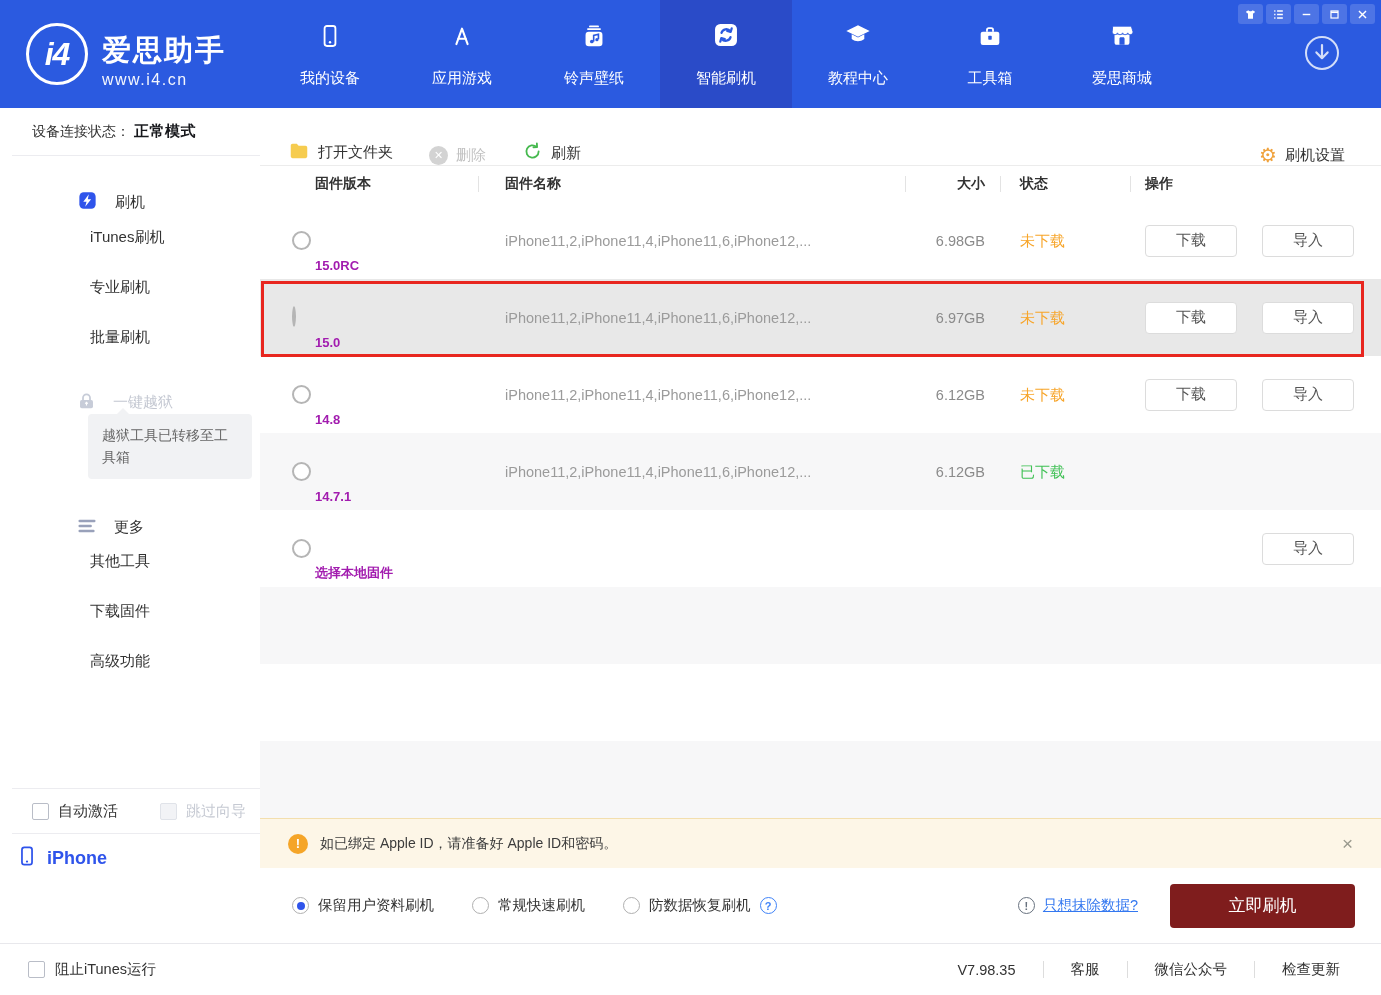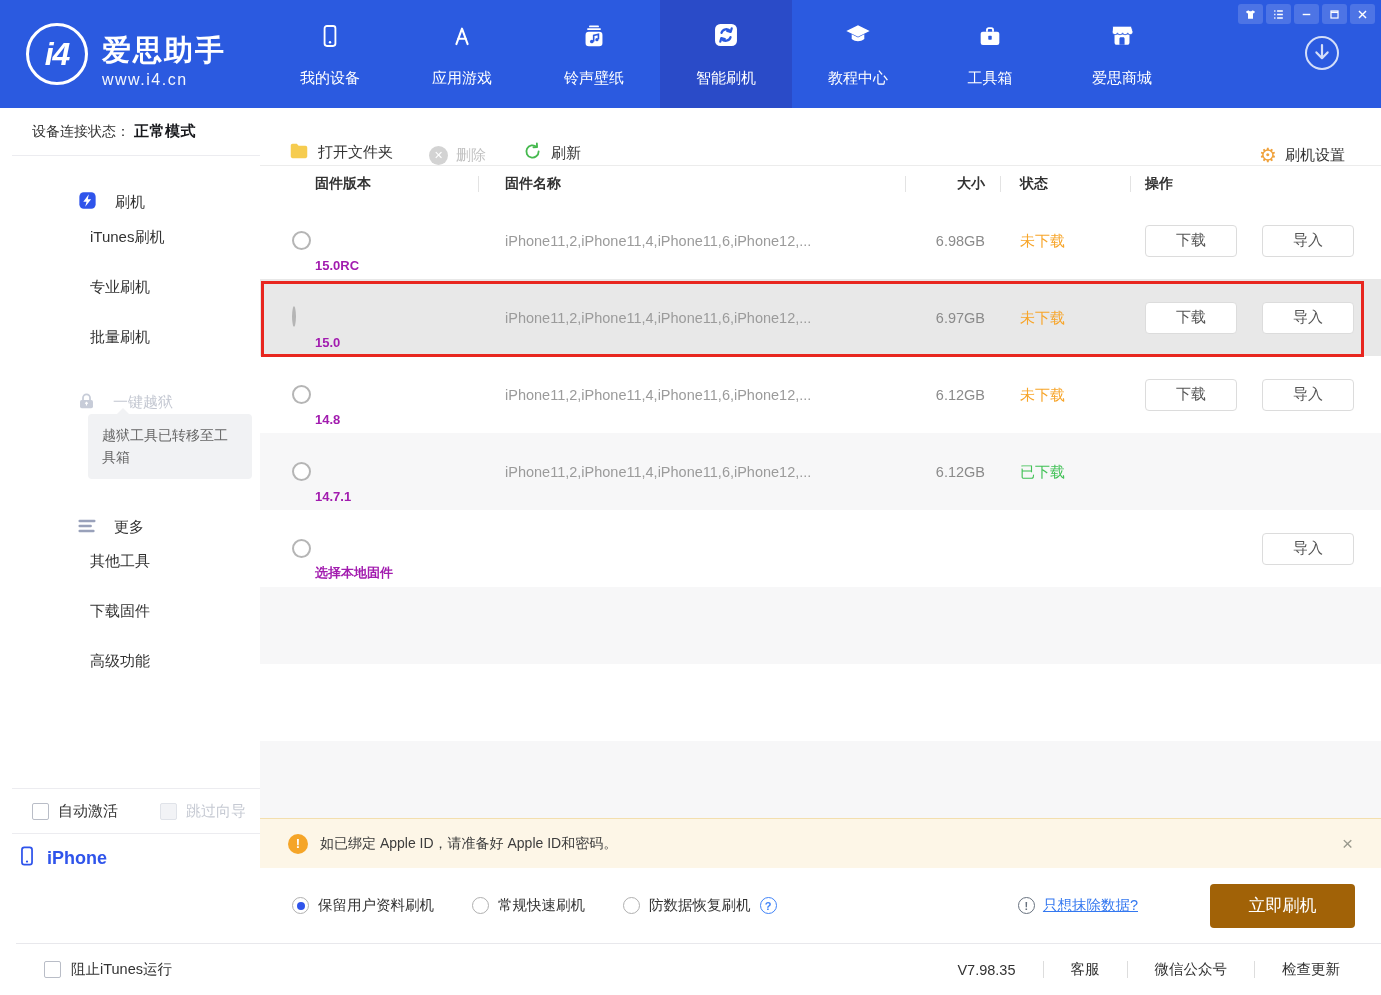--- a/index.html
+++ b/index.html
@@ -79,24 +79,24 @@
 
   
   .options { height:75px; display:flex; align-items:center; padding-left:32px; gap:38px; position:relative; background:#fff; }
   .opt { display:flex; align-items:center; gap:9px; font-size:14.5px; color:#333; cursor:pointer; }
   .oradio { width:17px; height:17px; border:1.5px solid #b0b0b0; border-radius:50%; background:#fff; position:relative; flex:0 0 auto; }
   .oradio.sel::after { content:""; position:absolute; inset:3.5px; border-radius:50%; background:#2f54eb; }
   .qmark { width:17px; height:17px; border-radius:50%; border:1.5px solid #3f83f8; color:#3f83f8; font-size:11px; font-weight:bold; display:flex; align-items:center; justify-content:center; }
   .erase { position:absolute; right:243px; display:flex; align-items:center; gap:8px; cursor:pointer; }
   .imark { width:17px; height:17px; border-radius:50%; border:1.5px solid #68727f; color:#68727f; font-size:11px; font-weight:bold; display:flex; align-items:center; justify-content:center; }
   .erase a { color:#3478f0; font-size:14.5px; text-decoration:underline; }
-  .primary-btn { position:absolute; right:26px; width:145px; height:44px; background:#a16207; color:#fff; font-size:17px; border:none; border-radius:4px; display:flex; align-items:center; justify-content:center; cursor:pointer; }
-
-  
-  .statusbar { position:absolute; left:16px; right:0; bottom:0; height:52px; border-top:1px solid #e8e8ec; background:#fff; display:flex; align-items:center; font-size:14.5px; color:#333; }
+  .primary-btn { position:absolute; right:26px; width:185px; height:44px; background:#7f1d1d; color:#fff; font-size:17px; border:none; border-radius:4px; display:flex; align-items:center; justify-content:center; cursor:pointer; }
+
+  
+  .statusbar { position:absolute; left:0; right:0; bottom:0; height:52px; border-top:1px solid #e8e8ec; background:#fff; display:flex; align-items:center; font-size:14.5px; color:#333; }
   .statusbar .left { display:flex; align-items:center; gap:10px; margin-left:28px; cursor:pointer; }
   .statusbar .right { margin-left:auto; display:flex; align-items:center; margin-right:14px; }
   .sb-item { padding:0 27px; cursor:pointer; }
   .sb-ver { padding:0 27px; cursor:default; }
   .sb-sep { width:1px; height:17px; background:#ddd; }
 
   
   .annotation { position:absolute; left:261px; top:281px; width:1103px; height:76px; border:3px solid #e8261f; z-index:40; pointer-events:none; }
 </style>
 </head>

